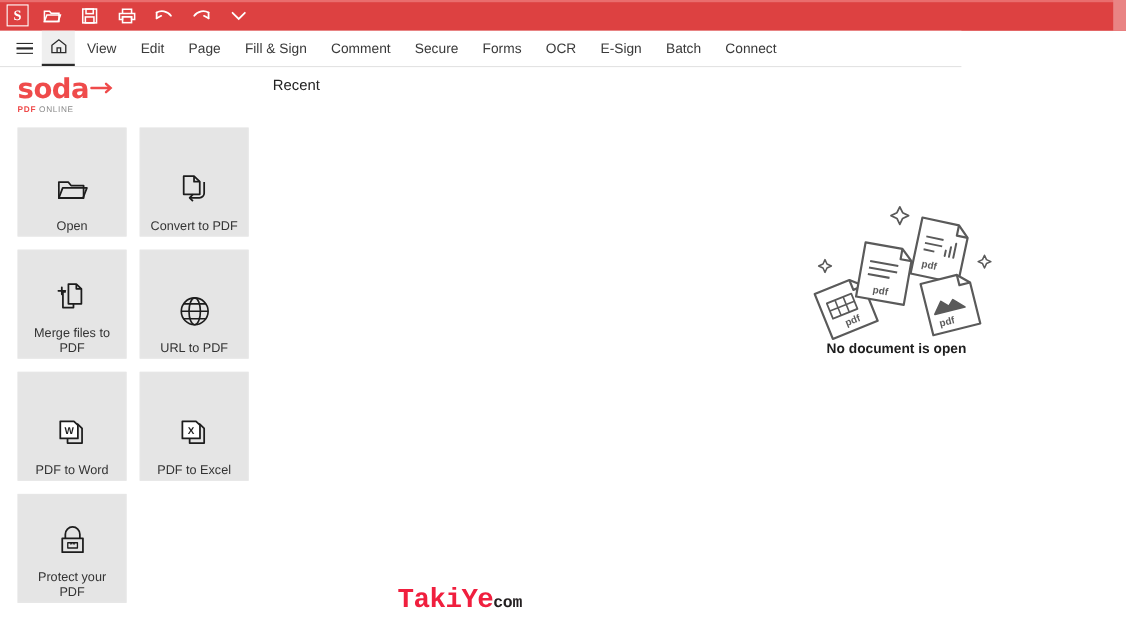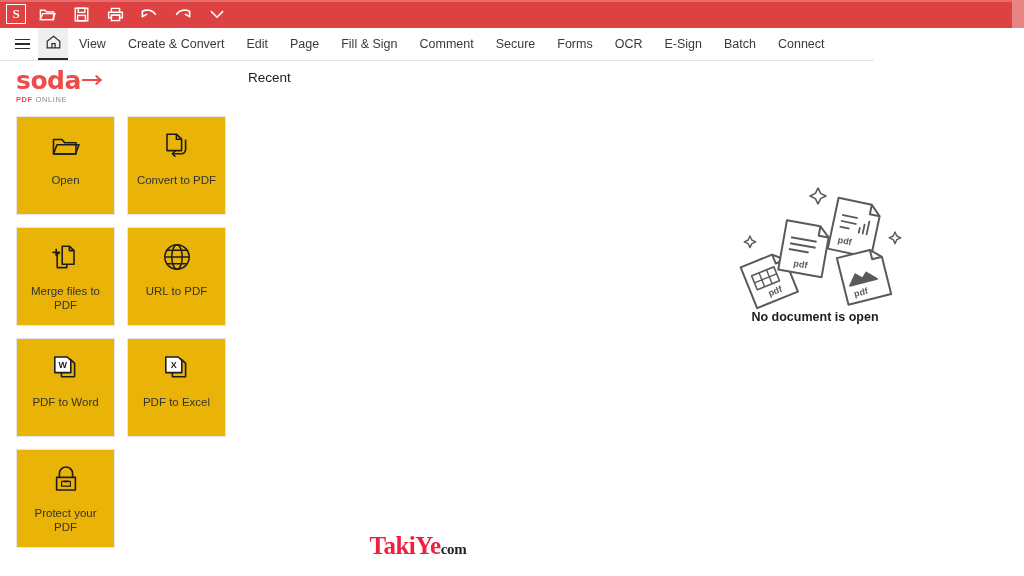--- a/index.html
+++ b/index.html
@@ -157,27 +157,27 @@
     position: absolute;
     left: 16px; top: 116px;
     width: 210px;
     display: grid;
     grid-template-columns: 99px 99px;
     grid-gap: 12px 12px;
   }
   .tile {
     width: 99px; height: 99px;
     border: 1px solid #e6e6e6;
-    background: #eab308;
+    background: #e5e5e5;
     box-sizing: border-box;
     display: flex;
     flex-direction: column;
     align-items: center;
-    justify-content: flex-start;
-    padding: 12px 6px;
+    justify-content: flex-end;
+    padding: 1px 6px;
   }
   .tile-icon {
     height: 34px;
     display: flex;
     align-items: center;
     justify-content: center;
     color: #1d1d1d;
     margin-bottom: 10px;
   }
   .tile-icon svg { display: block; }
@@ -212,21 +212,21 @@
     color: #3c3c3c;
     line-height: 20px;
   }
 
   
   .watermark {
     position: absolute;
     left: 0; bottom: 16px;
     width: 836px;
     text-align: center;
-    font-family: Liberation Serif, serif;
+    font-family: Liberation Mono, monospace;
     font-weight: bold;
   }
   .watermark .wm-main {
     font-size: 25px;
     color: #f01f3e;
     letter-spacing: -0.5px;
   }
   .watermark .wm-sub {
     font-size: 15px;
     color: #231f20;
@@ -301,21 +301,20 @@
     <div class="home-tab">
       <span>
         <svg width="15" height="14" viewBox="0 0 15 14" fill="none" stroke="#2b2b2b" stroke-width="1.2">
           <path d="M1.2 6.2 7.5 1.2l6.3 5v6.6H1.2z"></path>
           <path d="M5.9 12.8V8.6h3.2v4.2"></path>
         </svg>
       </span>
     </div>
 
     <div class="menu-item">View</div>
-    <div class="menu-item">Create &amp; Convert</div>
     <div class="menu-item">Edit</div>
     <div class="menu-item">Page</div>
     <div class="menu-item">Fill &amp; Sign</div>
     <div class="menu-item">Comment</div>
     <div class="menu-item">Secure</div>
     <div class="menu-item">Forms</div>
     <div class="menu-item">OCR</div>
     <div class="menu-item">E-Sign</div>
     <div class="menu-item">Batch</div>
     <div class="menu-item">Connect</div>

